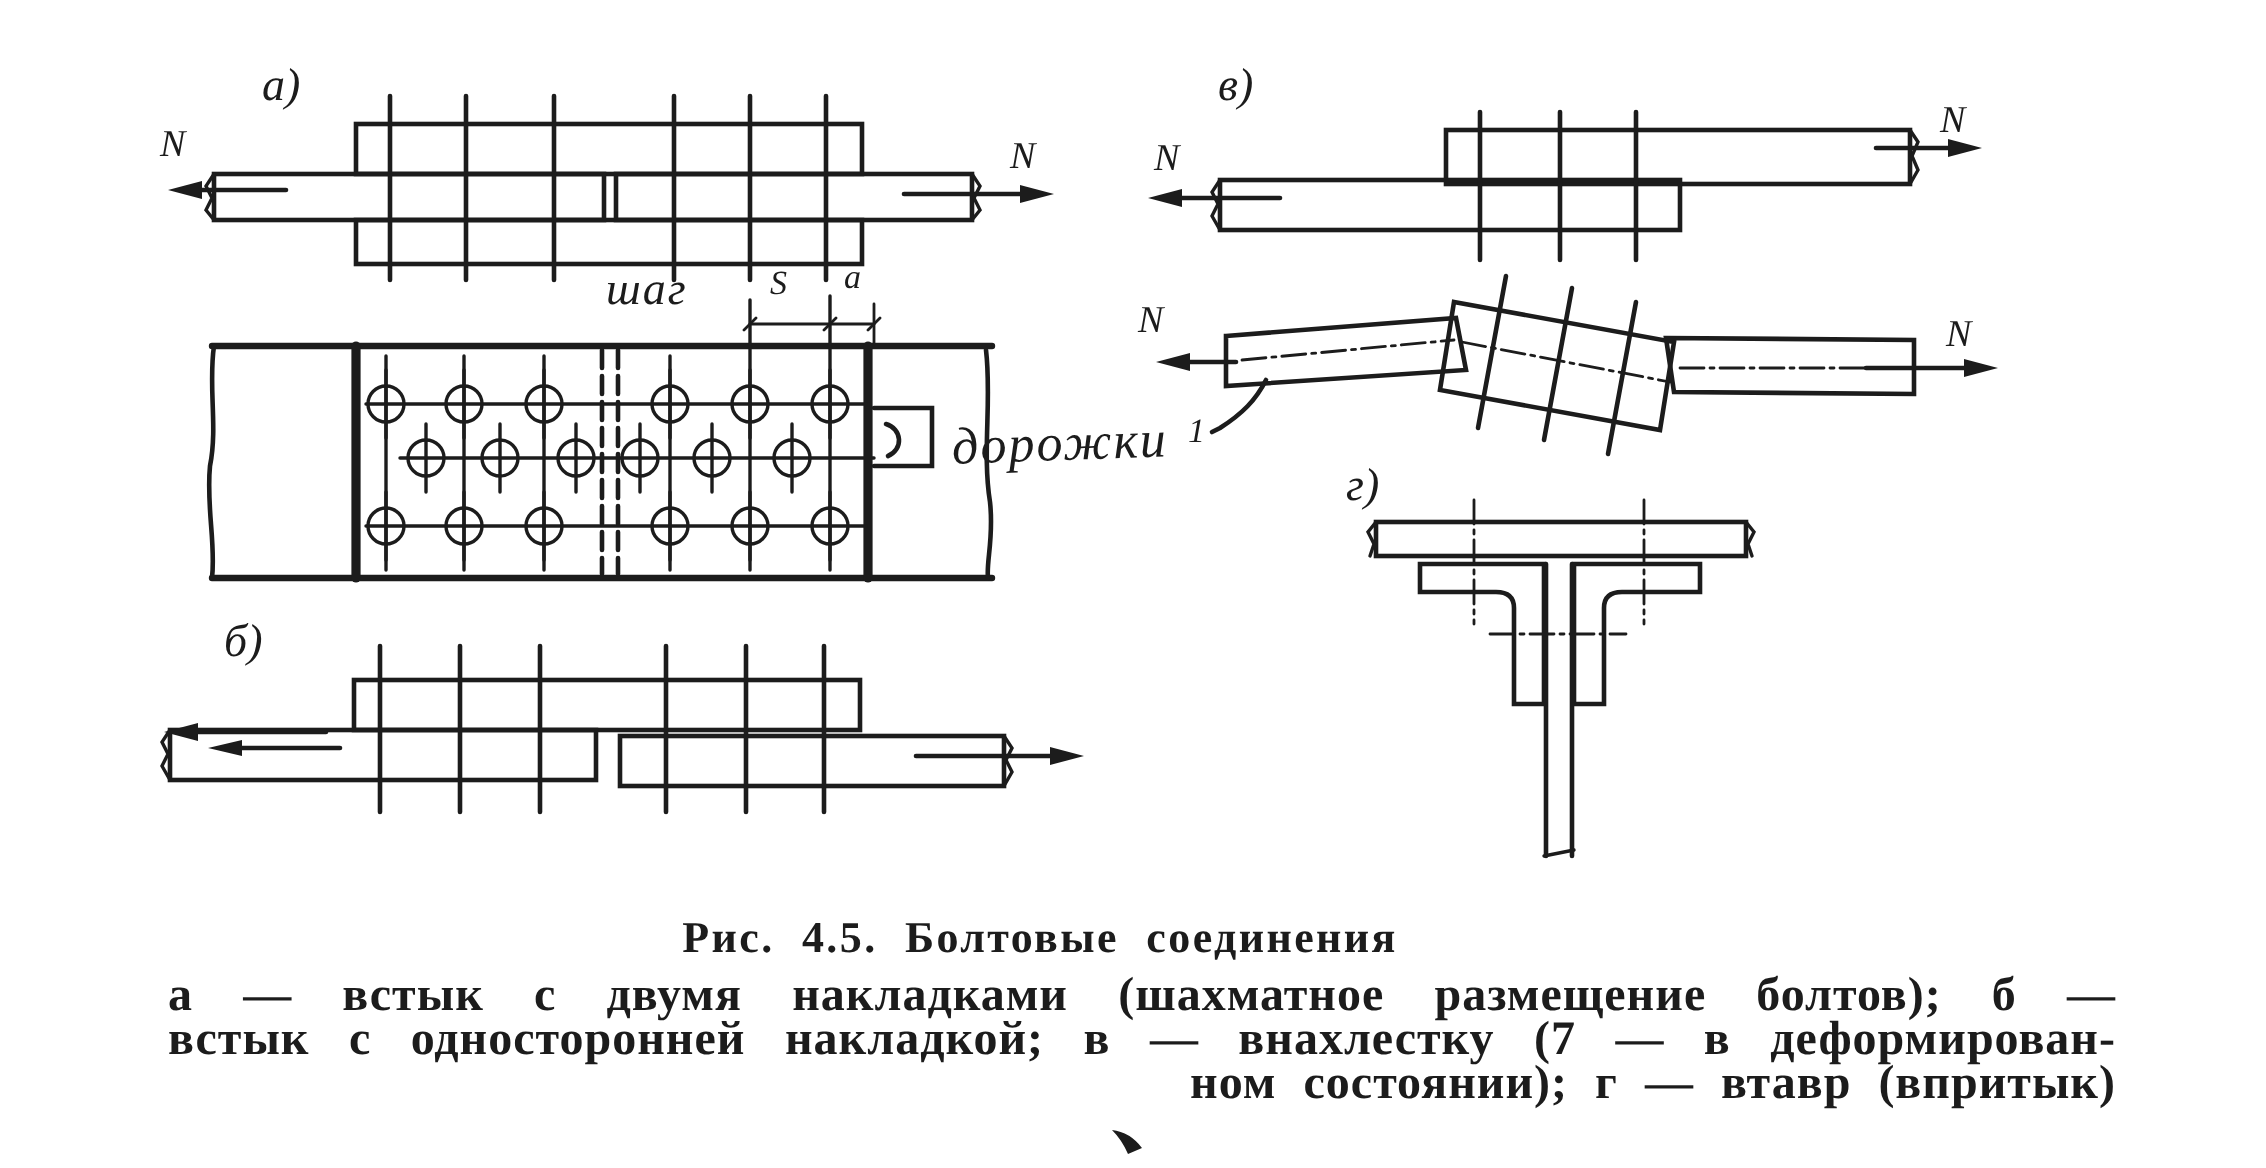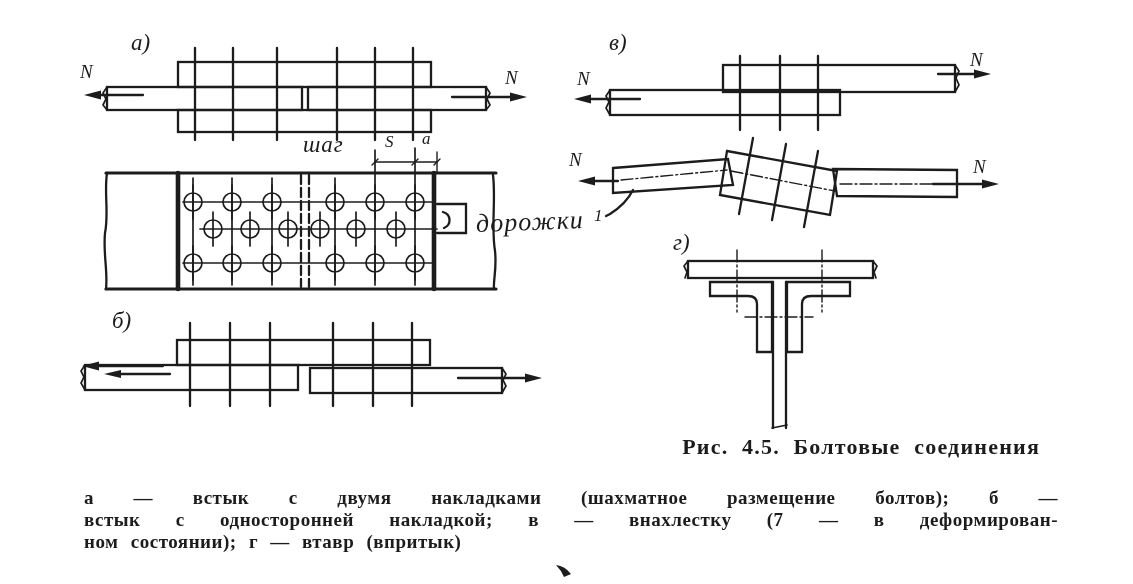--- a/index.html
+++ b/index.html
@@ -13,26 +13,26 @@
   .fill{fill:#1c1c1c;stroke:none;}
   .dash{stroke-dasharray:9,4;}
   .dashdot{stroke-dasharray:12,3,2,3;stroke-width:1.4;}
   svg text{fill:#1c1c1c;stroke:none;font-family:"Liberation Serif",serif;font-style:italic;}
   .lbl{font-size:23px;}
   .nlbl{font-size:19px;}
   .dim{font-size:17px;}
   .hand{font-size:26px;letter-spacing:1px;}
   .hand-small{font-size:23px;letter-spacing:1px;}
 
-  .caption-title{position:absolute;left:0;top:434px;width:1040px;text-align:right;
+  .caption-title{position:absolute;left:0;top:456px;width:1040px;text-align:center;
       font-weight:700;font-size:22px;letter-spacing:1.2px;word-spacing:7px;color:#1c1c1c;}
   .legend{position:absolute;left:84px;top:487px;width:974px;color:#1c1c1c;
-      font-weight:700;font-size:19px;line-height:22px;letter-spacing:.5px;}
+      font-weight:700;font-size:24px;line-height:22px;letter-spacing:.5px;}
   .legend .just{text-align:justify;text-align-last:justify;word-spacing:7px;}
-  .legend .cent{text-align:left;word-spacing:7px;}
+  .legend .cent{text-align:right;word-spacing:7px;}
 </style>
 </head>
 <body>
 
 <div class="page">
 
 <svg width="1133" height="584" viewBox="0 0 1133 584">
   <defs>
     <g id="boltsym">
       <circle r="9" class="w15"></circle>

